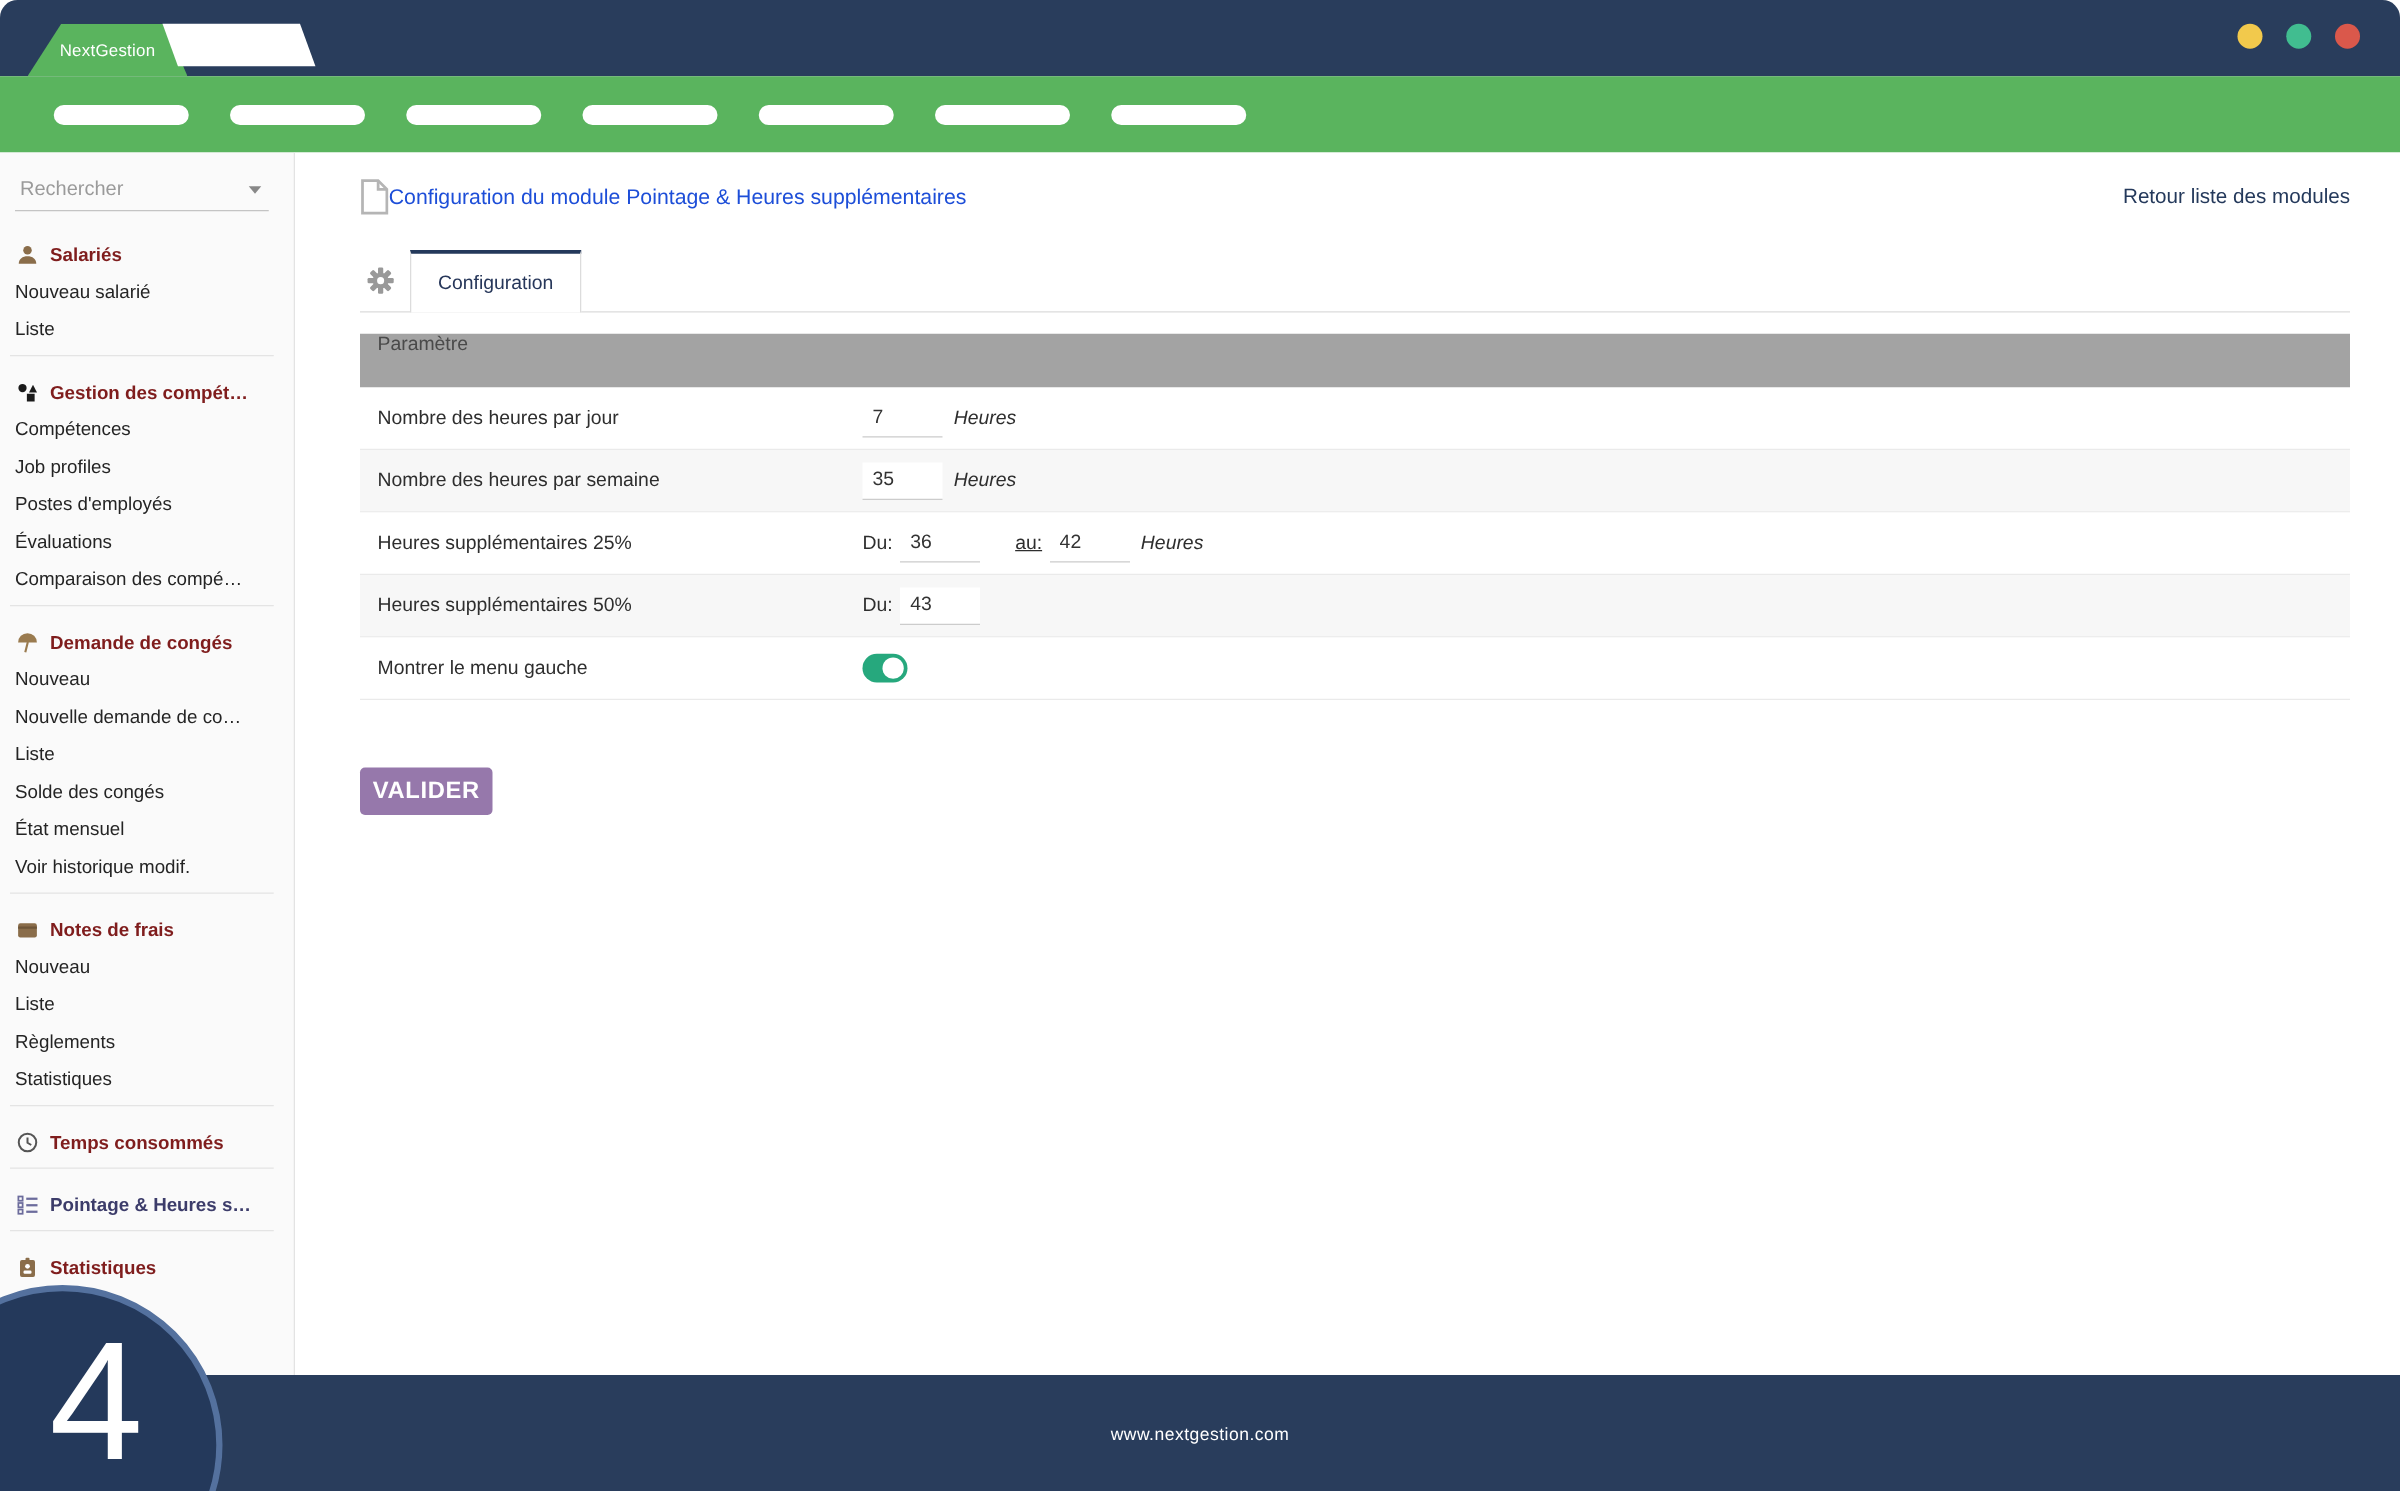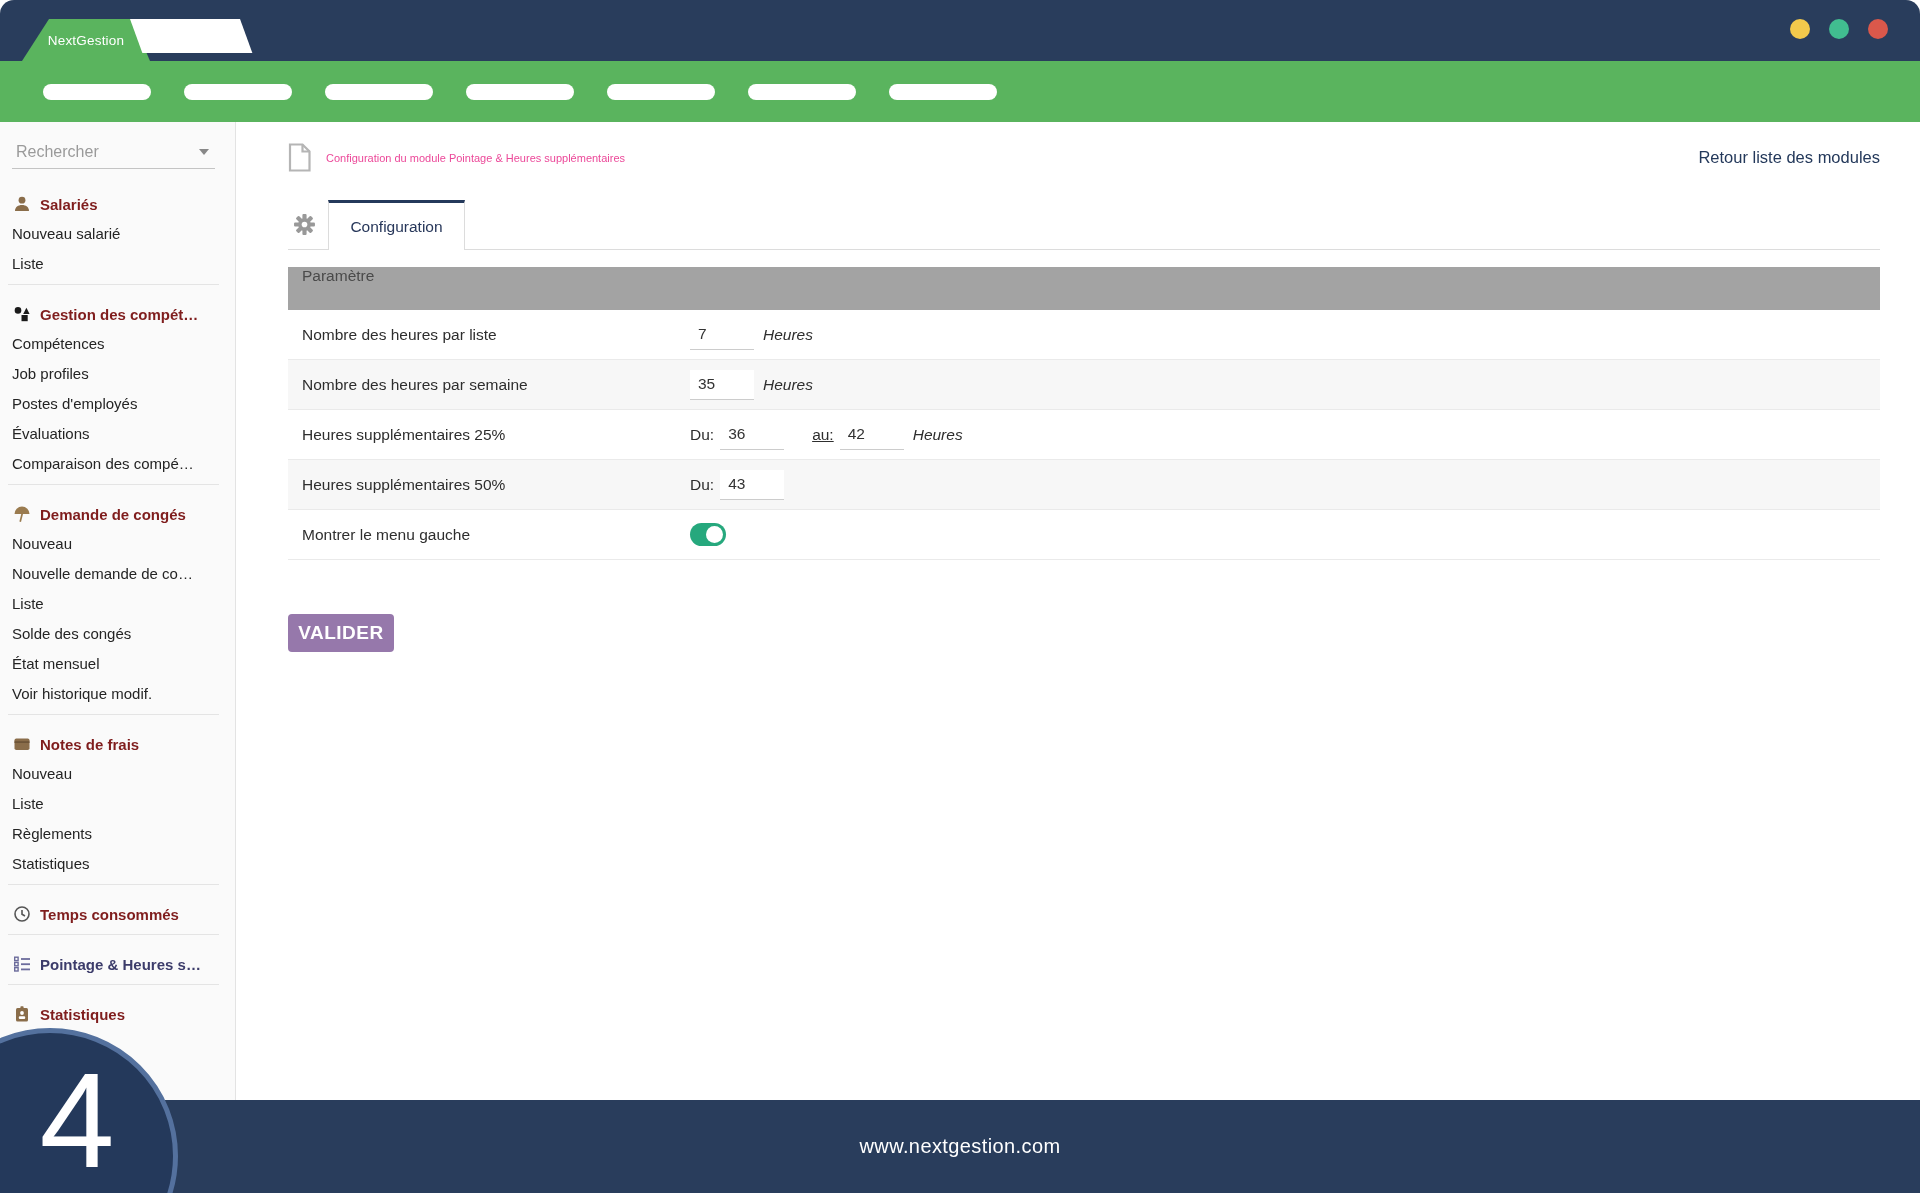--- a/index.html
+++ b/index.html
@@ -40,21 +40,21 @@
   .sec-head.first { margin-top:20px; }
   .sec-head.active { color:#3c3c6a; }
   .sec-item { height:30px; line-height:30px; color:#242424; cursor:pointer; white-space:nowrap; }
   .divider { margin:5px 16px 0 -4px; border-bottom:1px solid #e4e4e4; }
   .ic { width:19px; height:19px; display:inline-flex; align-items:center; justify-content:center; flex:0 0 19px; }
 
   
   .main { position:absolute; left:236px; top:122px; width:1684px; height:978px;
           background:#fff; padding:21px 40px 0 52px; }
   .title-row { display:flex; align-items:center; }
-  .page-title { margin-left:15px; font-size:11px; color:#ec4899; font-weight:normal; }
+  .page-title { font-size:17px; color:#1d4ed8; font-weight:normal; }
   .back-link { margin-left:auto; font-size:16.5px; color:#24395b; cursor:pointer; }
 
   .tabbar { margin-top:28px; display:flex; align-items:flex-end; border-bottom:1px solid #dcdcdc; }
   .gear-wrap { margin:0 12px 13px 5px; }
   .tab { width:137px; height:50px; background:#fff; border:1px solid #dcdcdc; border-bottom:none;
          border-top:3px solid #24395b; margin-bottom:-1px; display:flex; align-items:center;
          justify-content:center; font-size:15.5px; color:#27375a; cursor:pointer; }
 
   
   .ctable { margin-top:17px; width:100%; font-size:15.5px; color:#2e2e2e; }
@@ -71,21 +71,21 @@
   .toggle { width:36px; height:23px; border-radius:12px; background:#26a87d; position:relative; cursor:pointer; }
   .toggle .knob { position:absolute; right:3px; top:3px; width:17px; height:17px; border-radius:50%; background:#fff; }
 
   .submit-btn { margin-top:54px; width:106px; height:38px; background:#9678ab; color:#fff;
                 border:none; border-radius:4px; font-family:inherit; font-size:19px; font-weight:bold;
                 letter-spacing:.5px; cursor:pointer; }
 
   
   .footer { position:absolute; left:0; top:1100px; width:1920px; height:93px; background:#293d5c;
             display:flex; align-items:center; justify-content:center; }
-  .footer span { color:#fff; font-size:20px; letter-spacing:.4px; }
+  .footer span { color:#fff; font-size:14px; letter-spacing:.4px; }
   .badge-circle { position:absolute; left:-78px; top:1028px; width:256px; height:256px;
                   border-radius:50%; background:#24395b; border:5px solid #54719e; z-index:50; }
   .badge-circle span { position:absolute; left:150px; top:94px; transform:translate(-50%,-54%);
                        color:#fff; font-size:135px; }
   svg { display:block; }
 </style>
 </head>
 <body>
 
 <div class="app">
@@ -249,21 +249,21 @@
       </span>
       <div class="tab">Configuration</div>
     </div>
 
     <div class="ctable">
       <div class="thead">
         <div class="c1">Paramètre</div>
       </div>
 
       <div class="trow">
-        <div class="c1">Nombre des heures par liste</div>
+        <div class="c1">Nombre des heures par jour</div>
         <div class="c2">
           <input class="vinput" value="7" style="">
           <span class="unit">Heures</span>
         </div>
       </div>
 
       <div class="trow alt">
         <div class="c1">Nombre des heures par semaine</div>
         <div class="c2">
           <input class="vinput" value="35" style="">

